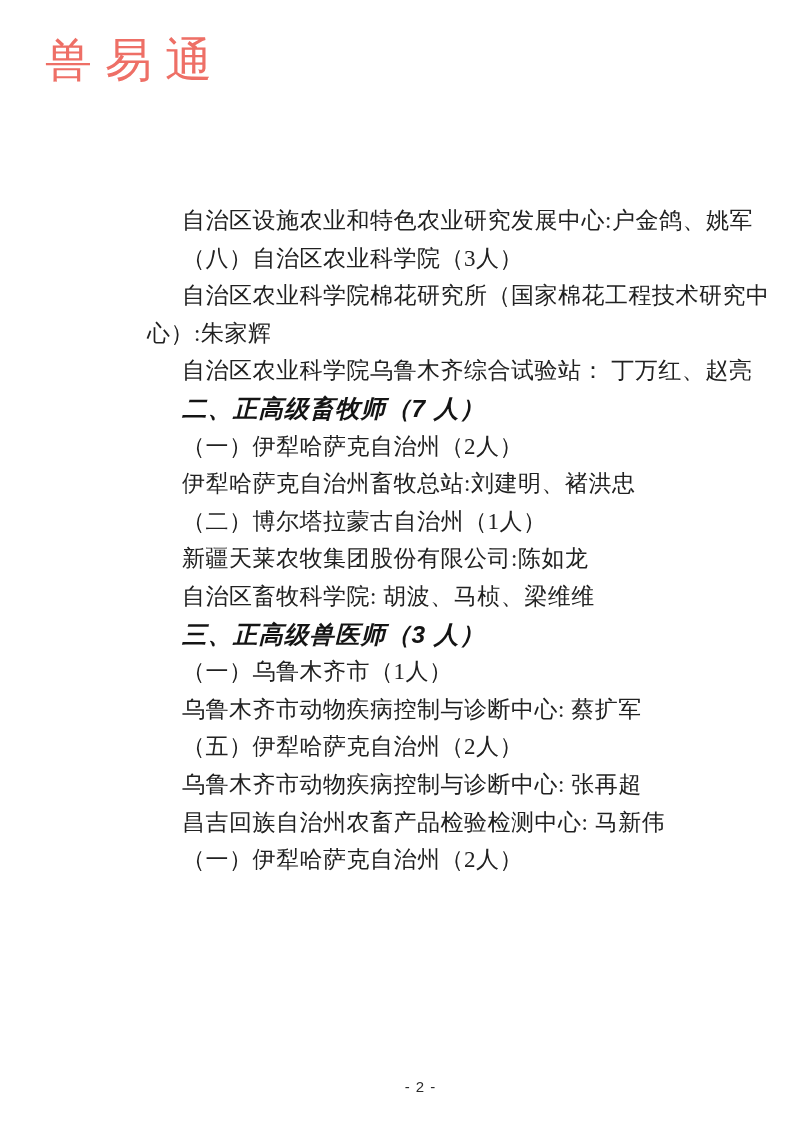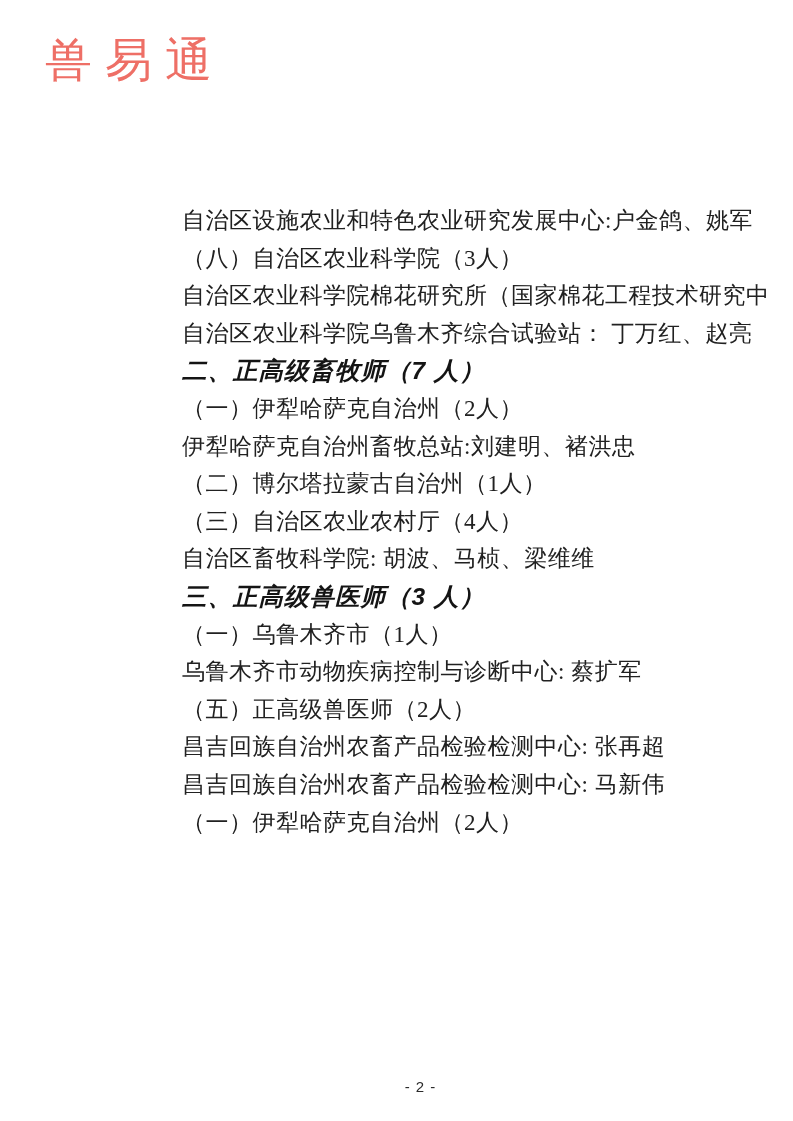--- a/index.html
+++ b/index.html
@@ -60,30 +60,31 @@
 </head>
 <body>
 
 <div class="page">
   <div class="logo" style="color: rgb(238, 111, 102);">兽易通</div>
 
   <div class="text-block">
       <div class="line indent">自治区设施农业和特色农业研究发展中心:户金鸽、姚军</div>
       <div class="line indent">（八）自治区农业科学院（3人）</div>
       <div class="line indent">自治区农业科学院棉花研究所（国家棉花工程技术研究中</div>
+      <div class="line">心）:朱家辉</div>
       <div class="line indent">自治区农业科学院乌鲁木齐综合试验站： 丁万红、赵亮</div>
       <div class="line indent heading">二、正高级畜牧师（7 人）</div>
       <div class="line indent">（一）伊犁哈萨克自治州（2人）</div>
       <div class="line indent">伊犁哈萨克自治州畜牧总站:刘建明、褚洪忠</div>
       <div class="line indent">（二）博尔塔拉蒙古自治州（1人）</div>
-      <div class="line indent">（三）自治区农业农村厅（4人）</div>
+      <div class="line indent">新疆天莱农牧集团股份有限公司:陈如龙</div>
       <div class="line indent">自治区畜牧科学院: 胡波、马桢、梁维维</div>
       <div class="line indent heading">三、正高级兽医师（3 人）</div>
       <div class="line indent">（一）乌鲁木齐市（1人）</div>
       <div class="line indent">乌鲁木齐市动物疾病控制与诊断中心: 蔡扩军</div>
-      <div class="line indent">（五）正高级兽医师（2人）</div>
-      <div class="line indent">昌吉回族自治州农畜产品检验检测中心: 张再超</div>
+      <div class="line indent">（五）伊犁哈萨克自治州（2人）</div>
+      <div class="line indent">乌鲁木齐市动物疾病控制与诊断中心: 张再超</div>
       <div class="line indent">昌吉回族自治州农畜产品检验检测中心: 马新伟</div>
       <div class="line indent">（一）伊犁哈萨克自治州（2人）</div>
     </div>
 
   <div class="page-number">- 2 -</div>
 </div>
 
 </body></html>

